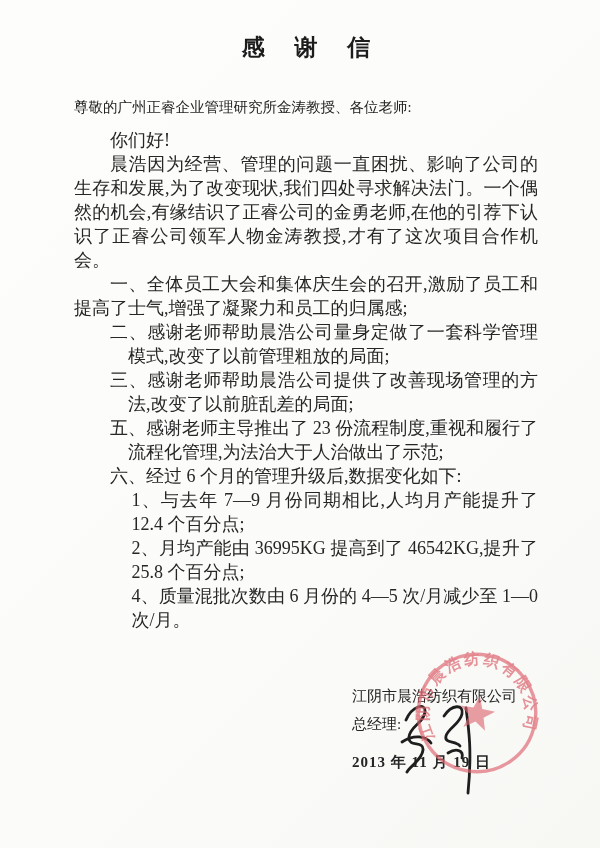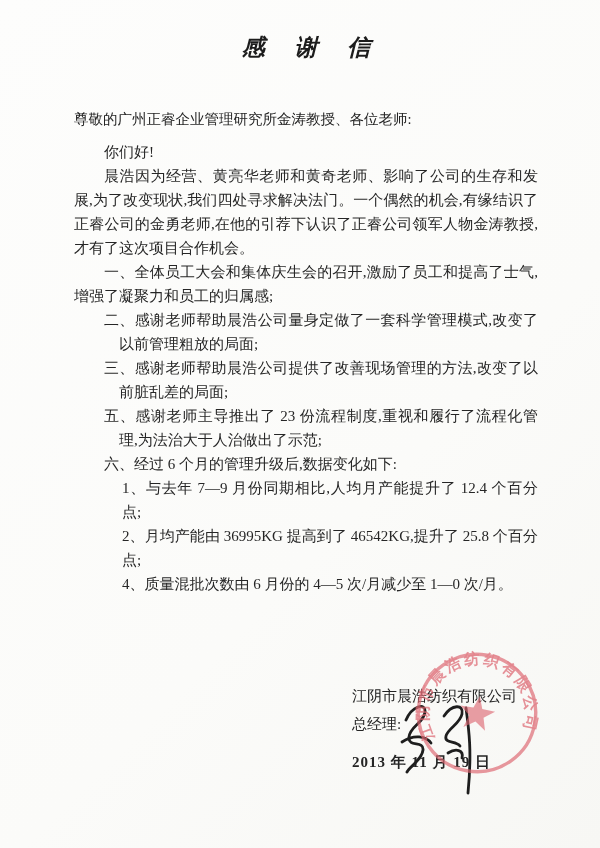--- a/index.html
+++ b/index.html
@@ -18,33 +18,32 @@
   .content{
     padding:24px 62px 0 74px;
   }
   .title{
     text-align:center;
     font-size:23px;
     font-weight:700;
     letter-spacing:12px;
     margin:8px 0 0 12px;
     color:#1c1c1c;
-    font-style:italic;
   }
   .salutation{
-    margin-top:44px;
+    margin-top:32px;
     font-size:14.5px;
     line-height:24px;
   }
   .greeting{
     margin-top:9px;
   }
   p{
     margin:0;
-    font-size:15px;
+    font-size:18px;
     line-height:24px;
     text-align:justify;
     color:#262626;
   }
   .p-indent{ text-indent:2em; }
   .item-hang{ padding-left:3em; text-indent:-1em; }
   .sub-item{ padding-left:3.2em; }
   .sign-block{
     position:absolute;
     left:352px; top:686px;
@@ -74,21 +73,21 @@
 
 <div class="page">
 
   <div class="content">
     <h1 class="title">感 谢 信</h1>
 
     <div class="salutation">尊敬的广州正睿企业管理研究所金涛教授、各位老师:</div>
 
     <p class="p-indent greeting">你们好!</p>
 
-    <p class="p-indent">晨浩因为经营、黄亮华老师和黄奇老师、影响了公司的生存和发展,为了改变现状,我们四处寻求解决法门。一个偶然的机会,有缘结识了正睿公司的金勇老师,在他的引荐下认识了正睿公司领军人物金涛教授,才有了这次项目合作机会。</p>
+    <p class="p-indent">晨浩因为经营、管理的问题一直困扰、影响了公司的生存和发展,为了改变现状,我们四处寻求解决法门。一个偶然的机会,有缘结识了正睿公司的金勇老师,在他的引荐下认识了正睿公司领军人物金涛教授,才有了这次项目合作机会。</p>
 
     <p class="p-indent">一、全体员工大会和集体庆生会的召开,激励了员工和提高了士气,增强了凝聚力和员工的归属感;</p>
     <p class="item-hang">二、感谢老师帮助晨浩公司量身定做了一套科学管理模式,改变了以前管理粗放的局面;</p>
     <p class="item-hang">三、感谢老师帮助晨浩公司提供了改善现场管理的方法,改变了以前脏乱差的局面;</p>
     <p class="item-hang">五、感谢老师主导推出了 23 份流程制度,重视和履行了流程化管理,为法治大于人治做出了示范;</p>
     <p class="item-hang">六、经过 6 个月的管理升级后,数据变化如下:</p>
 
     <p class="sub-item">1、与去年 7—9 月份同期相比,人均月产能提升了 12.4 个百分点;</p>
     <p class="sub-item">2、月均产能由 36995KG 提高到了 46542KG,提升了 25.8 个百分点;</p>
     <p class="sub-item">4、质量混批次数由 6 月份的 4—5 次/月减少至 1—0 次/月。</p>

